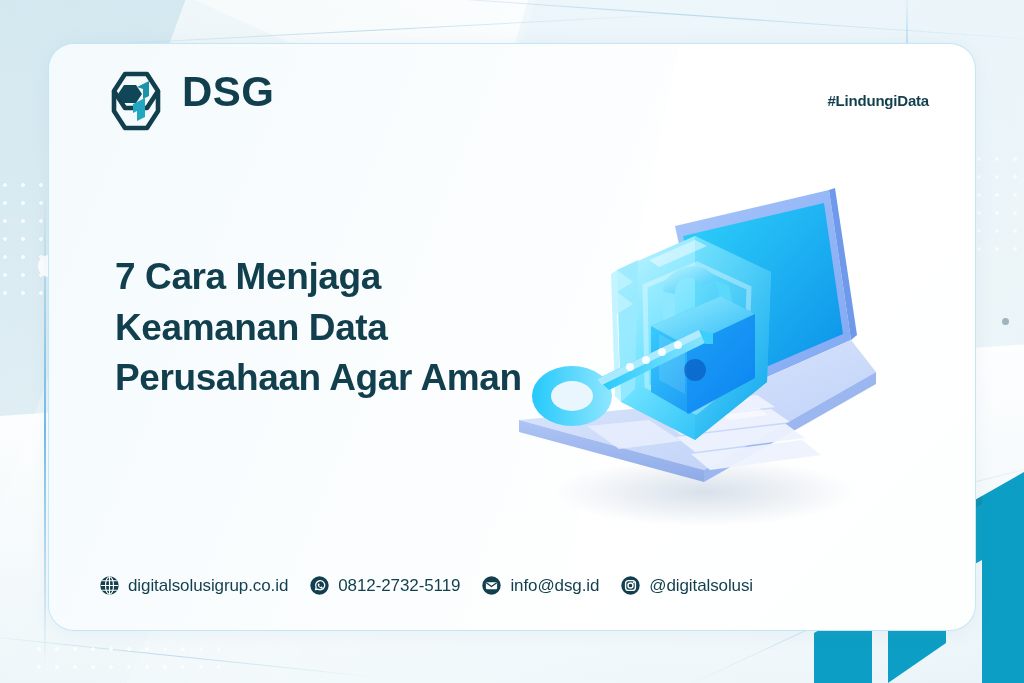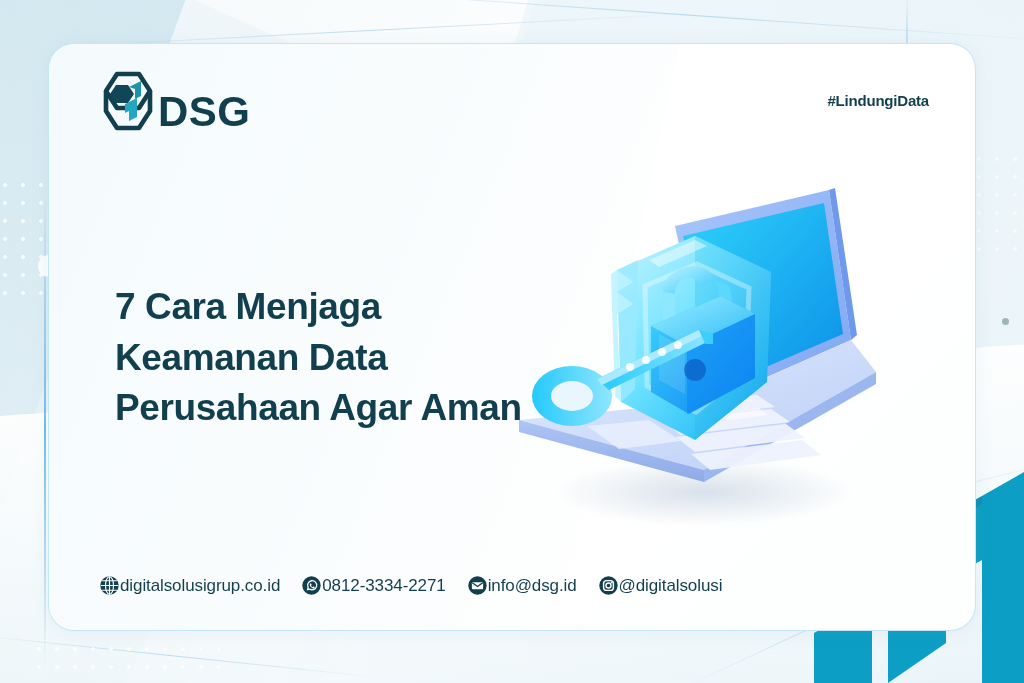--- a/index.html
+++ b/index.html
@@ -63,50 +63,50 @@
   }
   .card-sheen{
     position:absolute; left:-10%; top:-30%;
     width:70%; height:170%;
     background:linear-gradient(100deg,rgba(232,245,250,.55),rgba(255,255,255,0));
     transform:rotate(12deg);
     pointer-events:none;
   }
 
   
-  #logo-row{ position:absolute; left:47px; top:27px; display:flex; align-items:flex-end; gap:4px; }
+  #logo-row{ position:absolute; left:55px; top:27px; display:flex; align-items:flex-start; gap:20px; }
   #logo-mark{ width:58px; height:62px; }
   #logo-word{
     font-size:42px; font-weight:700; letter-spacing:.5px;
     color:#123f4d; line-height:1;
     font-family:"Liberation Sans", sans-serif;
   }
 
   
   #hashtag{
     position:absolute; right:46px; top:48px;
     font-size:15px; font-weight:700; color:#123f4d; letter-spacing:-.2px;
   }
 
   
   #headline{
     position:absolute; left:66px; top:208px; width:420px;
     font-size:37px; font-weight:700; line-height:1.37;
-    color:#123f4d; letter-spacing:-.4px;margin-top:30px;
+    color:#123f4d; letter-spacing:-.4px;
   }
 
   
   #illus{ position:absolute; left:450px; top:130px; width:400px; height:370px; }
 
   
   #footer{
     position:absolute; left:50px; bottom:34px;
     display:flex; align-items:center; gap:21px;
   }
-  .contact{ display:flex; align-items:center; }
+  .contact{ display:flex; align-items:center; gap:8px; }
   .contact .ic{ width:21px; height:21px; flex:none; display:block; }
   .contact .tx{ font-size:17px; color:#123f4d; font-weight:400; letter-spacing:-.1px; white-space:nowrap; }
 </style>
 </head>
 <body>
 
 <div id="bg-root">
   <div class="bg-diag bg-d1"></div>
   <div class="bg-diag bg-d2"></div>
   <div class="bg-diag bg-d3"></div>
@@ -296,21 +296,21 @@
       </svg>
       <span class="tx">digitalsolusigrup.co.id</span>
     </div>
 
     <div class="contact">
       <svg class="ic" viewBox="0 0 24 24">
         <circle cx="12" cy="12" r="10.5" fill="#123f4d"></circle>
         <path d="M7.4 16.8 L8.2 14.2 A5.2 5.2 0 1 1 10 16.1 Z" fill="none" stroke="#ffffff" stroke-width="1.5" stroke-linejoin="round"></path>
         <path d="M10.2 10.1c.2-.5.5-.5.8-.5.3 0 .5.1.7.5l.4.9c.1.3 0 .5-.2.7l-.3.3c-.1.1-.2.3 0 .5.3.5.9 1 1.4 1.2.2.1.4.1.5-.1l.3-.4c.2-.2.4-.2.6-.1l1 .5c.3.2.4.4.3.7-.1.5-.6 1-1.1 1-1.6.1-4.5-2.4-4.6-4 0-.4.1-.9.2-1.2z" fill="#ffffff"></path>
       </svg>
-      <span class="tx">0812-3334-2271</span>
+      <span class="tx">0812-2732-5119</span>
     </div>
 
     <div class="contact">
       <svg class="ic" viewBox="0 0 24 24">
         <circle cx="12" cy="12" r="10.5" fill="#123f4d"></circle>
         <rect x="5.6" y="8.2" width="12.8" height="8.2" rx="1.3" fill="#ffffff"></rect>
         <path d="M6 8.8 L12 13.2 L18 8.8" fill="none" stroke="#123f4d" stroke-width="1.5" stroke-linejoin="round"></path>
       </svg>
       <span class="tx">info@dsg.id</span>
     </div>

